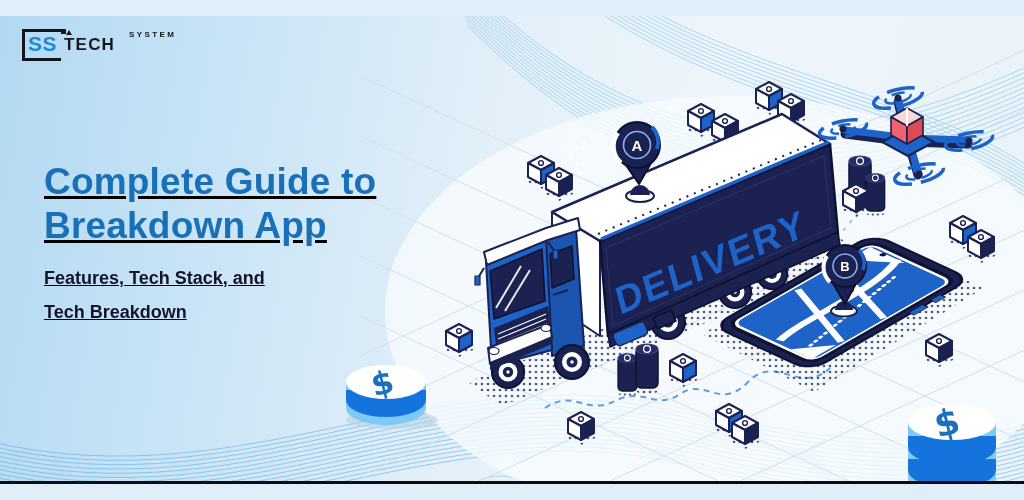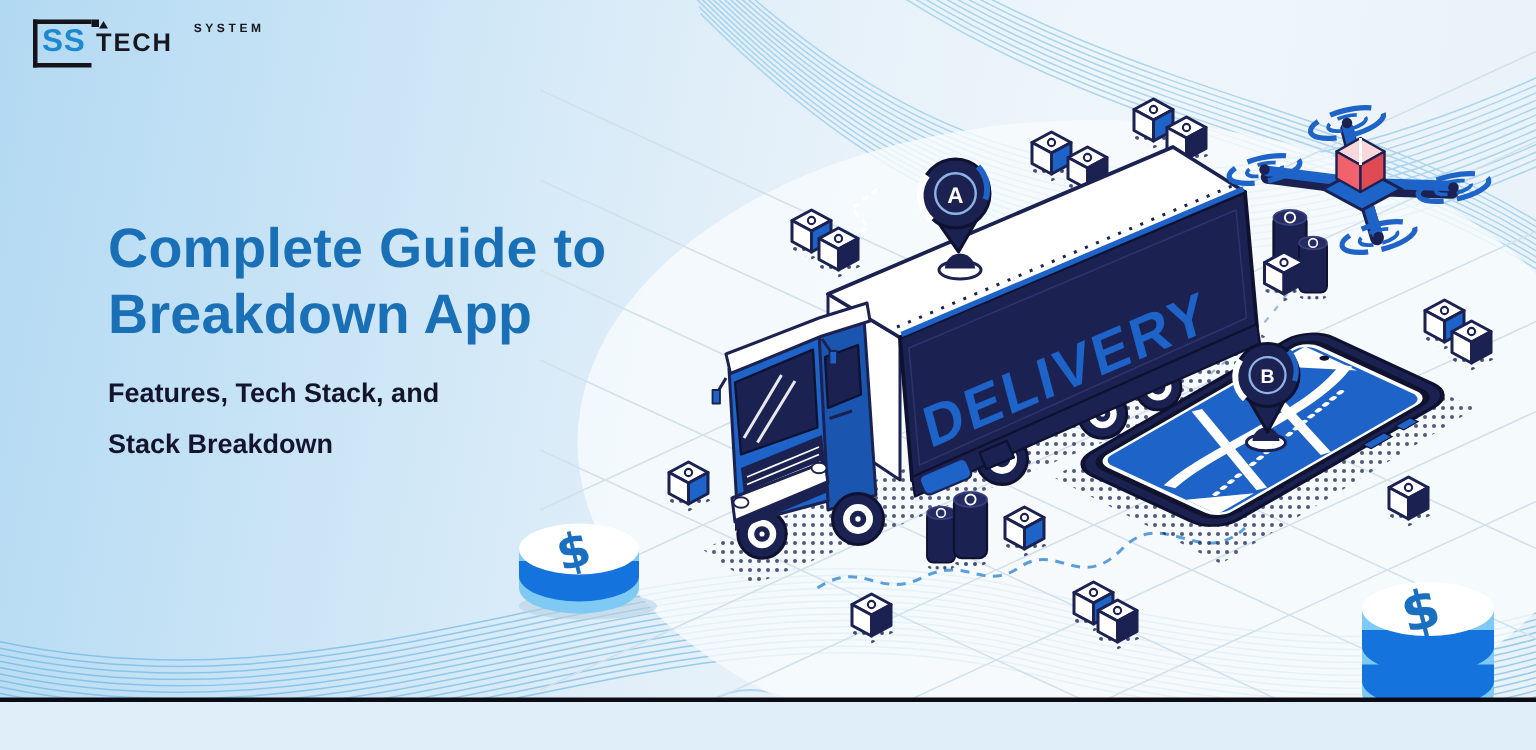--- a/index.html
+++ b/index.html
@@ -1,33 +1,33 @@
 <!DOCTYPE html>
 <html><head>
 <meta charset="utf-8">
 <style>
   html,body{margin:0;padding:0;background:#dfeef8;font-family:"Liberation Sans",sans-serif;}
   .stage{position:relative;width:1024px;height:468px;overflow:hidden;
-         background:linear-gradient(100deg,#b2d9f2 0%,#c9e4f6 22%,#e4f0f9 48%,#eff6fb 68%,#e9f2f9 100%);}
+         background:linear-gradient(100deg,#b2d9f2 0%,#c9e4f6 22%,#e4f0f9 48%,#eff6fb 68%,#e9f2f9 100%);margin-top:16px;}
   .stage svg.scene{position:absolute;left:0;top:0;}
   .bottom-bar{position:absolute;left:0;bottom:0;width:100%;height:3px;background:#0c0c14;}
 
   
   .logo{position:absolute;left:22px;top:13px;display:flex;align-items:flex-start;gap:3px;z-index:5;}
   .logo-ss{border:3px solid #14141a;border-right:none;padding:0 4px 2px 3px;font-size:21px;font-weight:700;
            color:#1e88d0;letter-spacing:.5px;position:relative;line-height:1.15;}
   .logo-ss::after{content:"";position:absolute;top:-3px;right:-5px;width:5px;height:5px;background:#14141a;}
   .logo-text{display:flex;flex-direction:row;}
   .logo-tech{font-size:17px;font-weight:700;color:#17171d;letter-spacing:1.2px;margin-top:6px;position:relative;}
   .logo-tech::before{content:"";position:absolute;left:2px;top:-5px;width:0;height:0;
            border-left:3px solid transparent;border-right:3px solid transparent;border-bottom:5px solid #17171d;}
   .logo-system{font-size:8px;font-weight:700;color:#17171d;letter-spacing:2.4px;margin-top:1px;padding-left:14px;}
 
   
-  .copy{position:absolute;left:72px;top:144px;z-index:4;width:400px;}
+  .copy{position:absolute;left:44px;top:144px;z-index:4;width:400px;text-decoration:underline;}
   .headline{font-size:37px;line-height:44px;font-weight:700;color:#1a70b6;letter-spacing:.2px;}
   .subhead{margin-top:13px;font-size:18px;line-height:34px;font-weight:700;color:#14142c;}
 </style>
 </head>
 <body>
 
 <div class="stage">
 
   <div class="logo">
     <div class="logo-ss">
@@ -39,21 +39,21 @@
     </div>
   </div>
 
   <div class="copy">
     <div class="headline">
       <div>Complete Guide to</div>
       <div>Breakdown App</div>
     </div>
     <div class="subhead">
       <div>Features, Tech Stack, and</div>
-      <div>Stack Breakdown</div>
+      <div>Tech Breakdown</div>
     </div>
   </div>
 
   <svg class="scene" width="1024" height="500" viewBox="0 0 1024 500">
     <defs>
       <pattern id="dots" width="6" height="6" patternUnits="userSpaceOnUse">
         <circle cx="2" cy="2" r="1.35" fill="#1b2150"></circle>
       </pattern>
       <path id="wv1" d="M455,-45 C625,125 790,168 1060,35" fill="none"></path>
       <path id="wv2" d="M600,-35 C765,70 925,72 1055,168" fill="none"></path>

